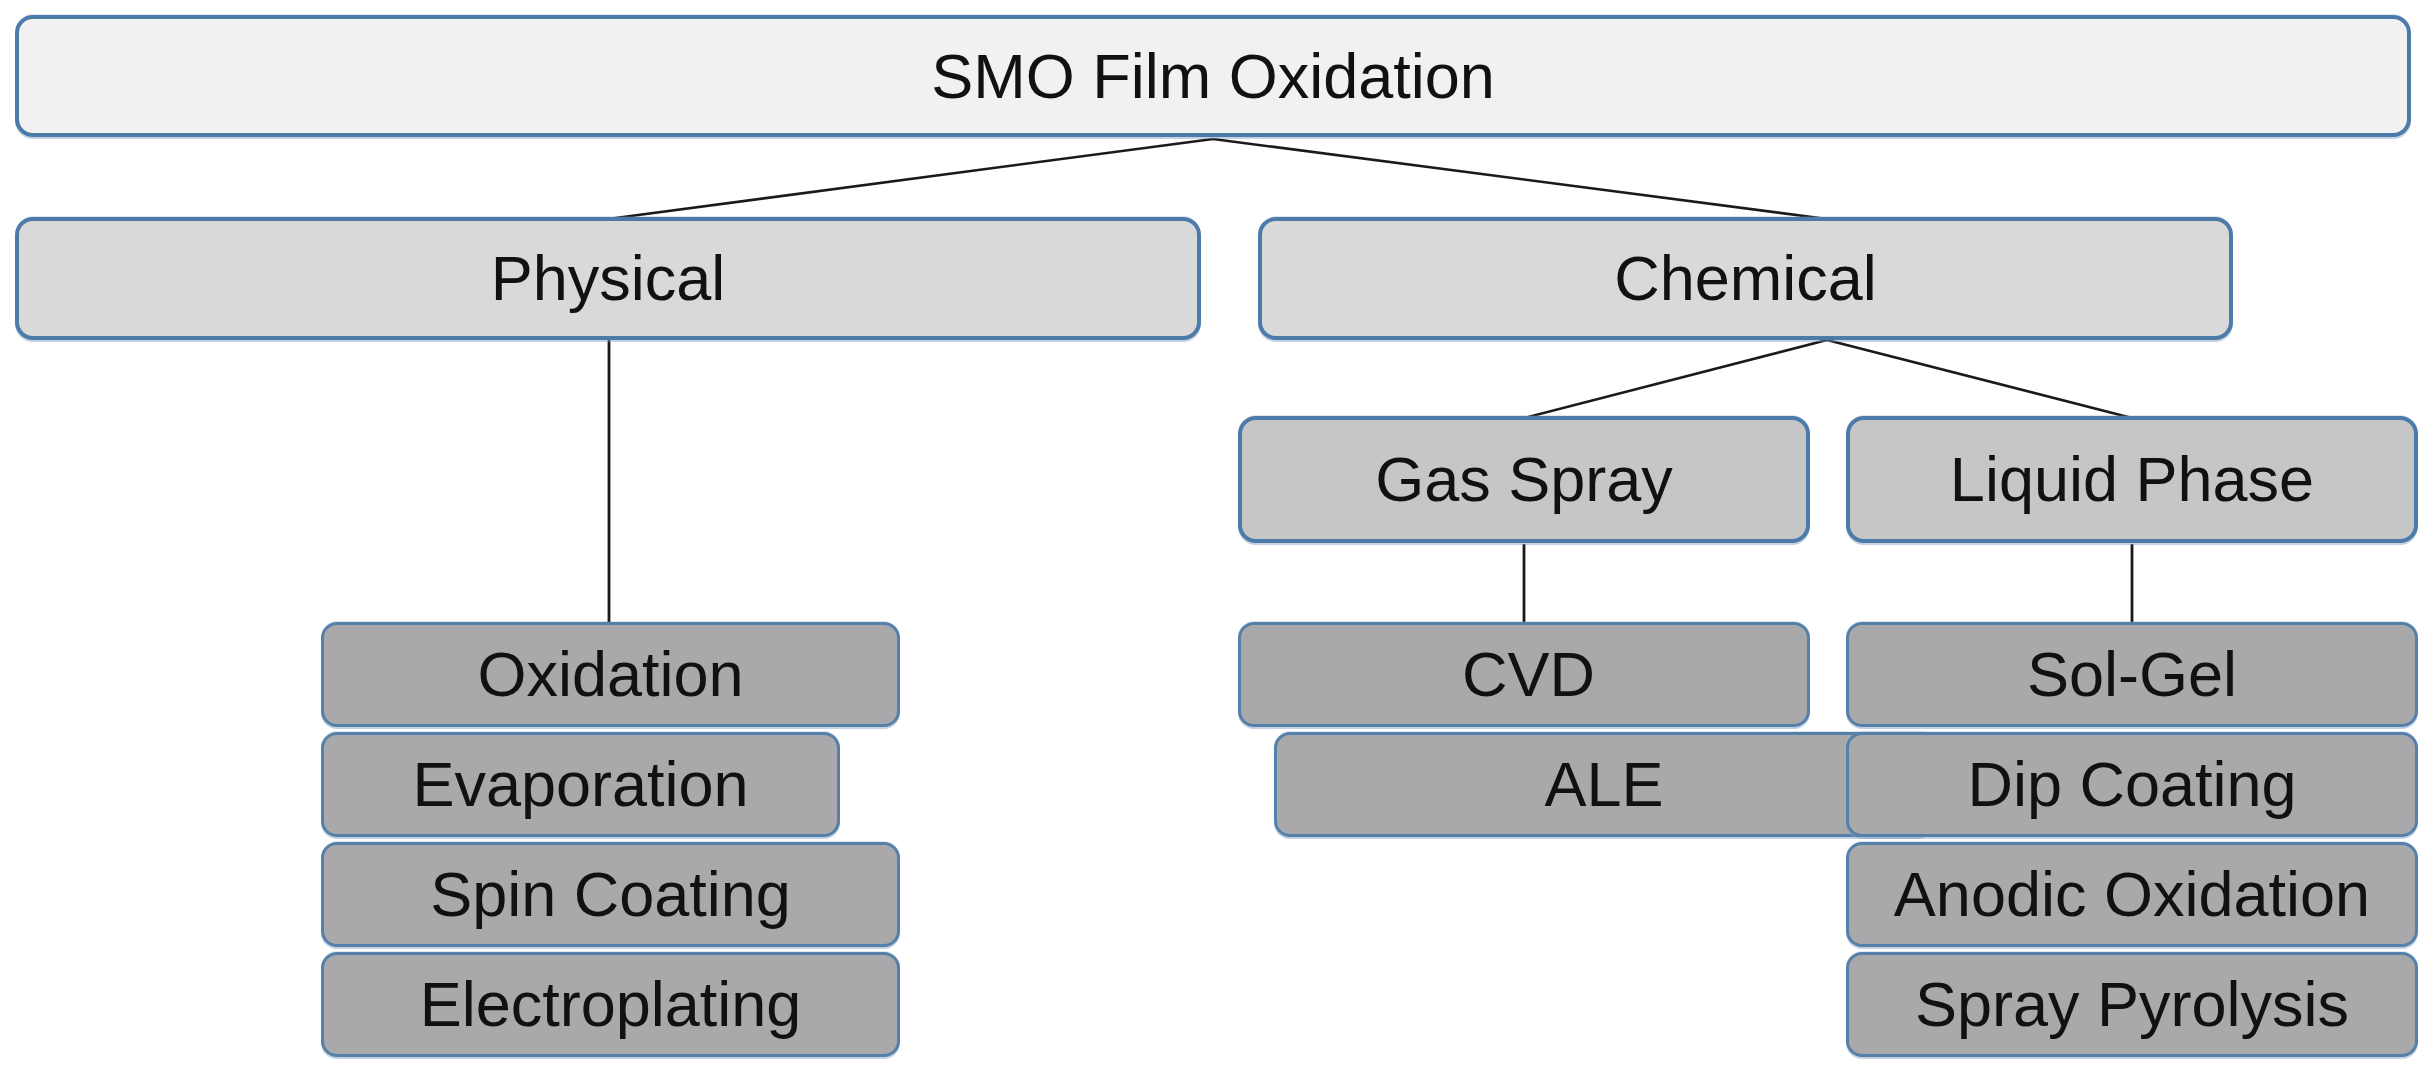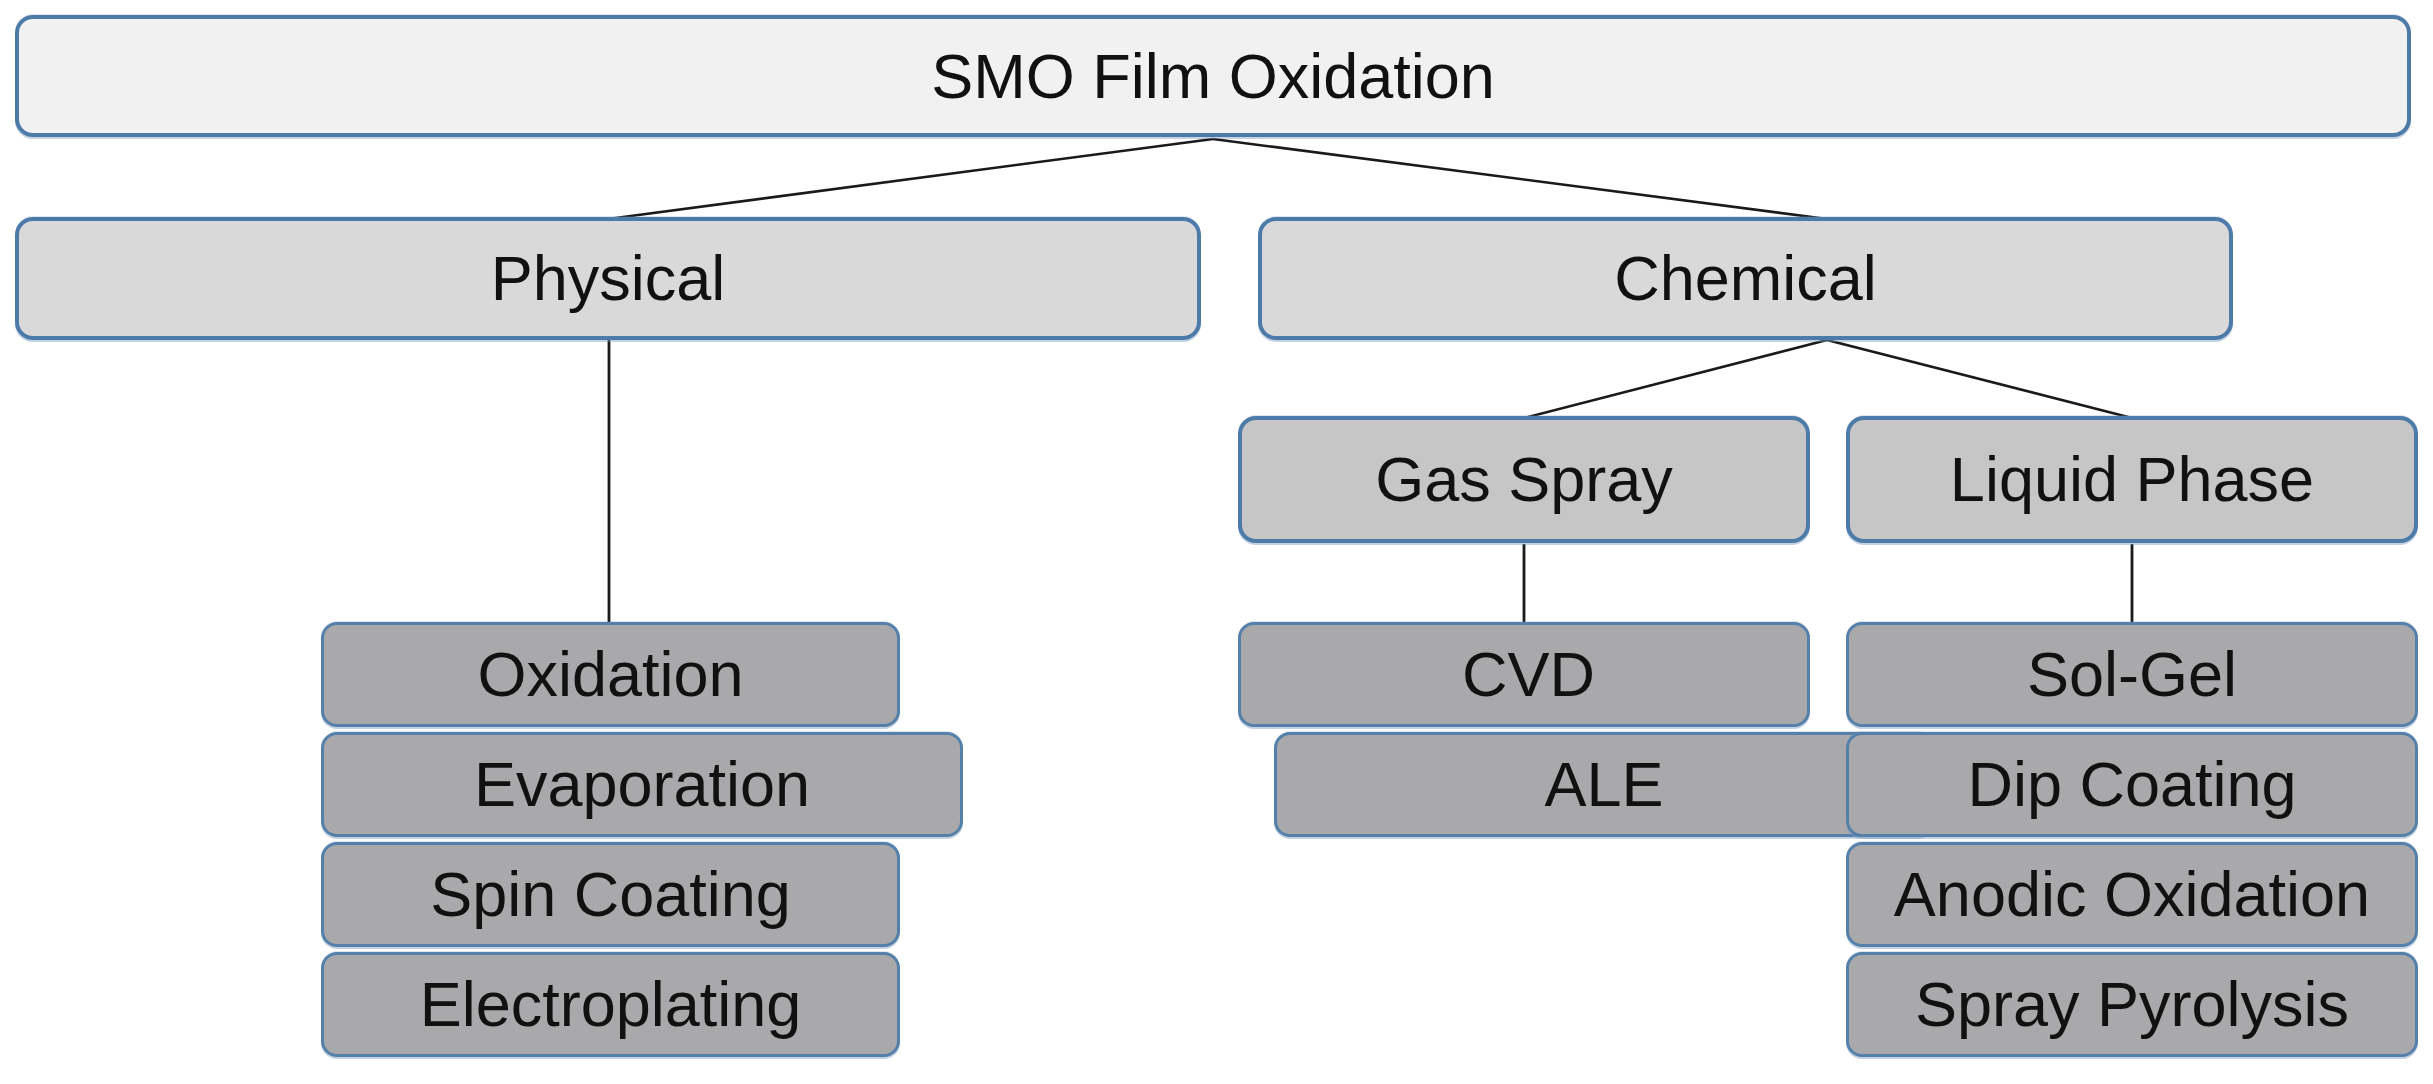--- a/index.html
+++ b/index.html
@@ -80,21 +80,21 @@
   <div class="node subgroup" style="left:1238px;top:416px;width:572px;height:127px;">
     <span>Gas Spray</span>
   </div>
   <div class="node subgroup" style="left:1846px;top:416px;width:572px;height:127px;">
     <span>Liquid Phase</span>
   </div>
 
   <div class="node leaf" style="left:321px;top:622px;width:579px;height:105px;">
     <span>Oxidation</span>
   </div>
-  <div class="node leaf" style="left:321px;top:732px;width:642px;height:105px;">
+  <div class="node leaf" style="left:321px;top:732px;width:519px;height:105px;">
     <span>Evaporation</span>
   </div>
   <div class="node leaf" style="left:321px;top:842px;width:579px;height:105px;">
     <span>Spin Coating</span>
   </div>
   <div class="node leaf" style="left:321px;top:952px;width:579px;height:105px;">
     <span>Electroplating</span>
   </div>
 
   <div class="node leaf" style="left:1238px;top:622px;width:572px;height:105px;padding-left:9px;">

